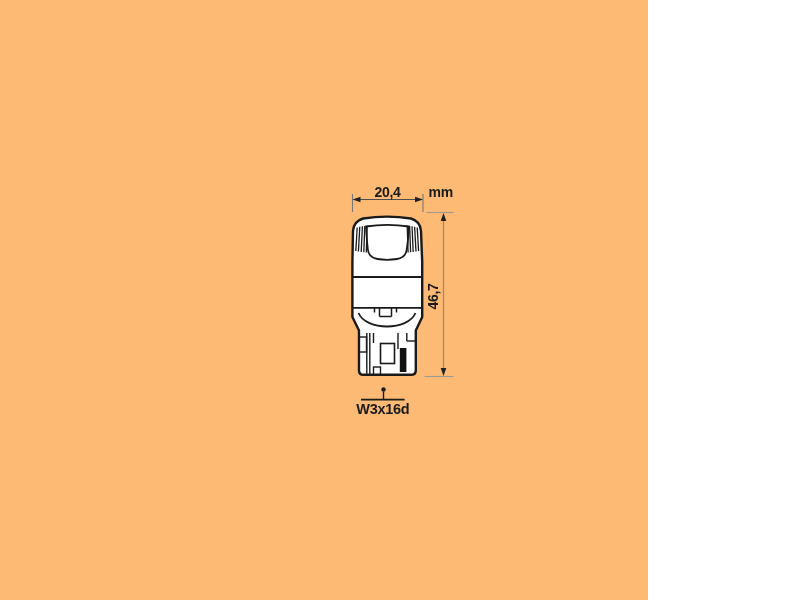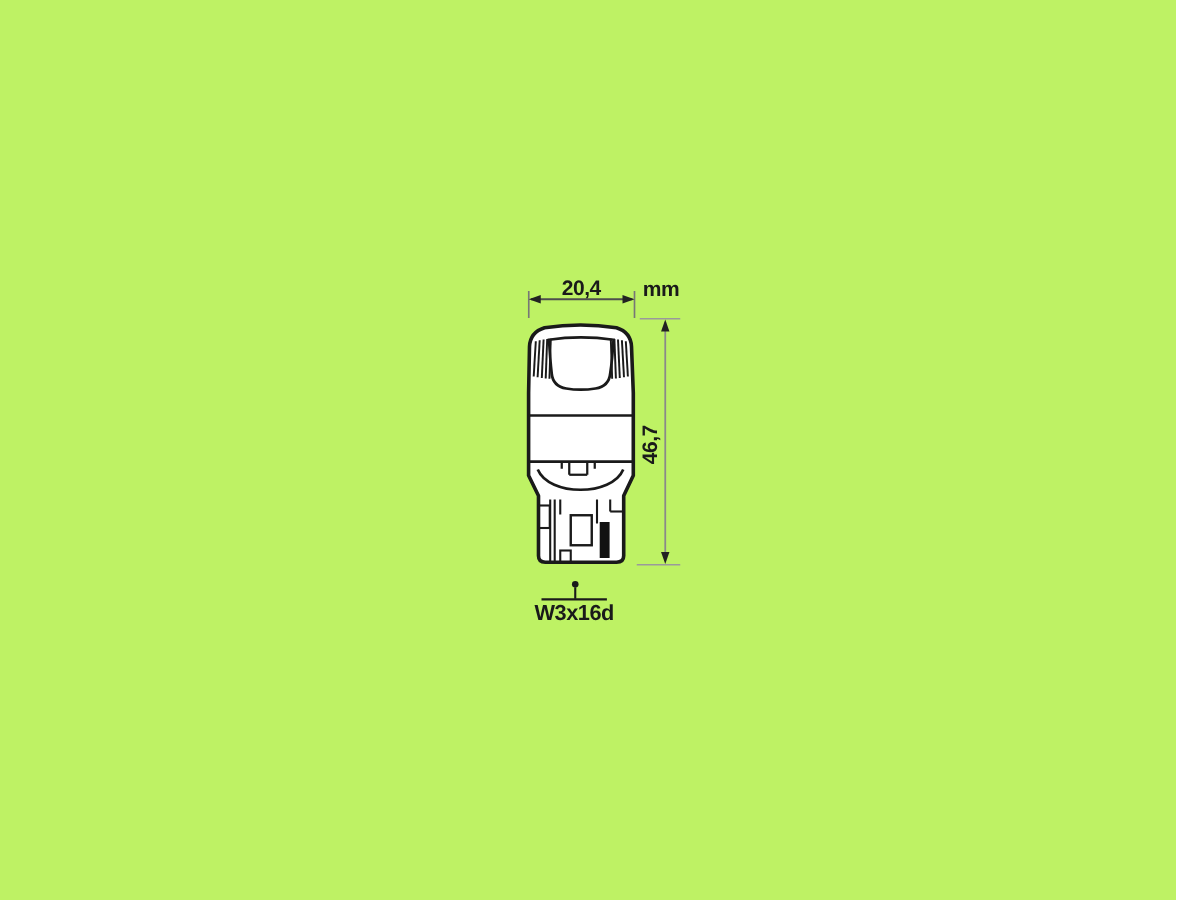--- a/index.html
+++ b/index.html
@@ -2,23 +2,23 @@
 <html><head>
 <meta charset="utf-8">
 <style>
   html, body {
     margin: 0;
     padding: 0;
     background: #ffffff;
   }
   .canvas {
     position: relative;
-    width: 784px;
+    width: 648px;
     height: 600px;
-    background: #bef264;
+    background: #fdba74;
     overflow: hidden;
     font-family: "Liberation Sans", sans-serif;
     text-align: center;
   }
   svg text {
     font-family: "Liberation Sans", sans-serif;
     font-weight: bold;
     letter-spacing: -0.3px;
     fill: #1a1a1a;
   }

